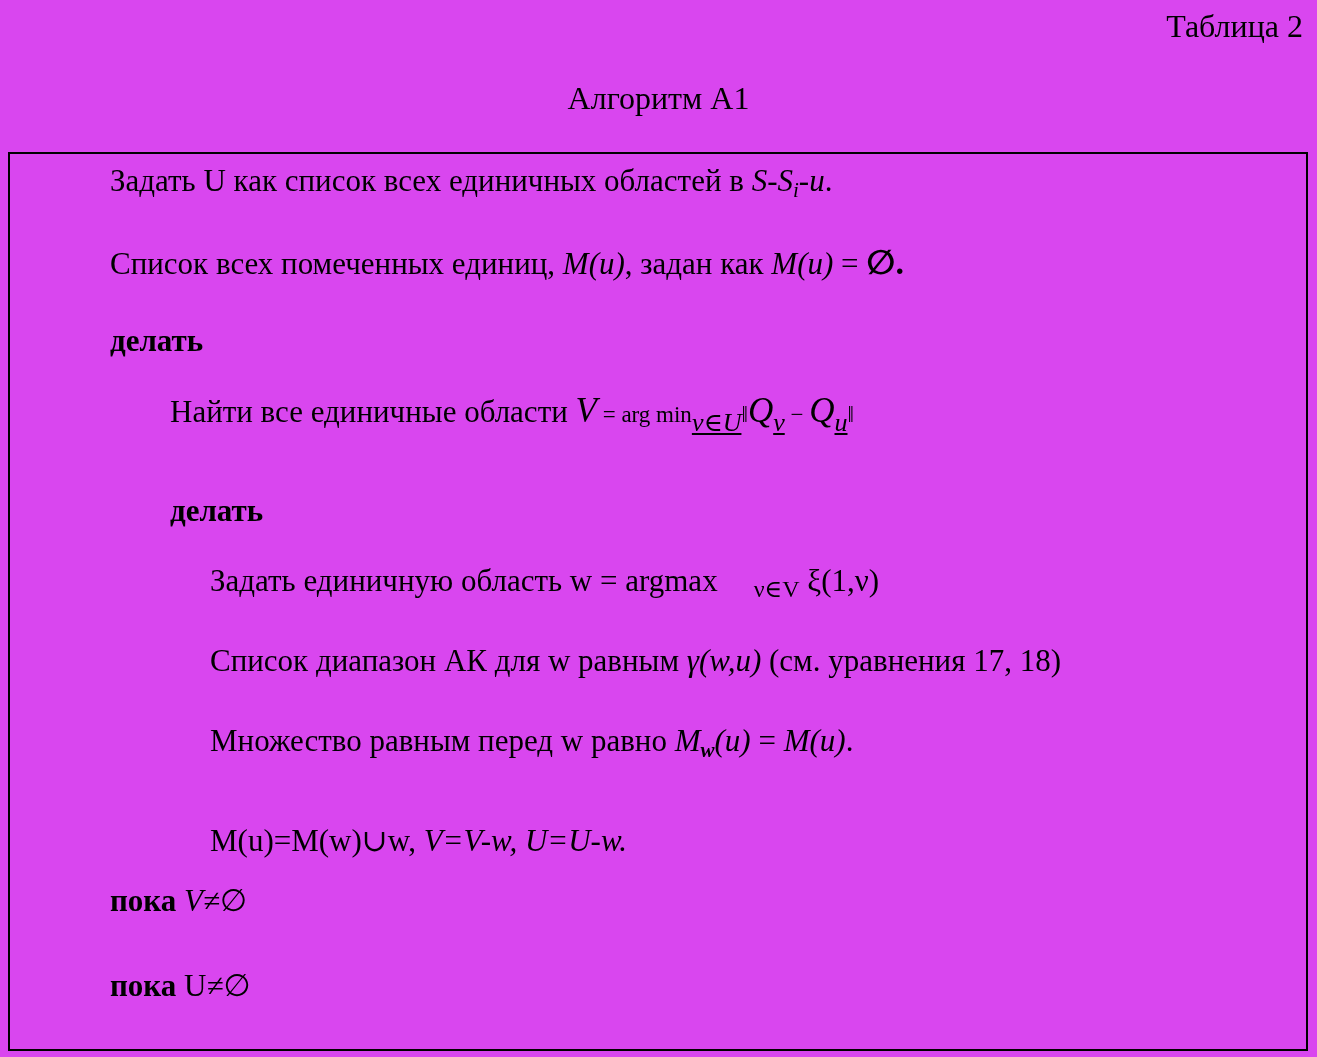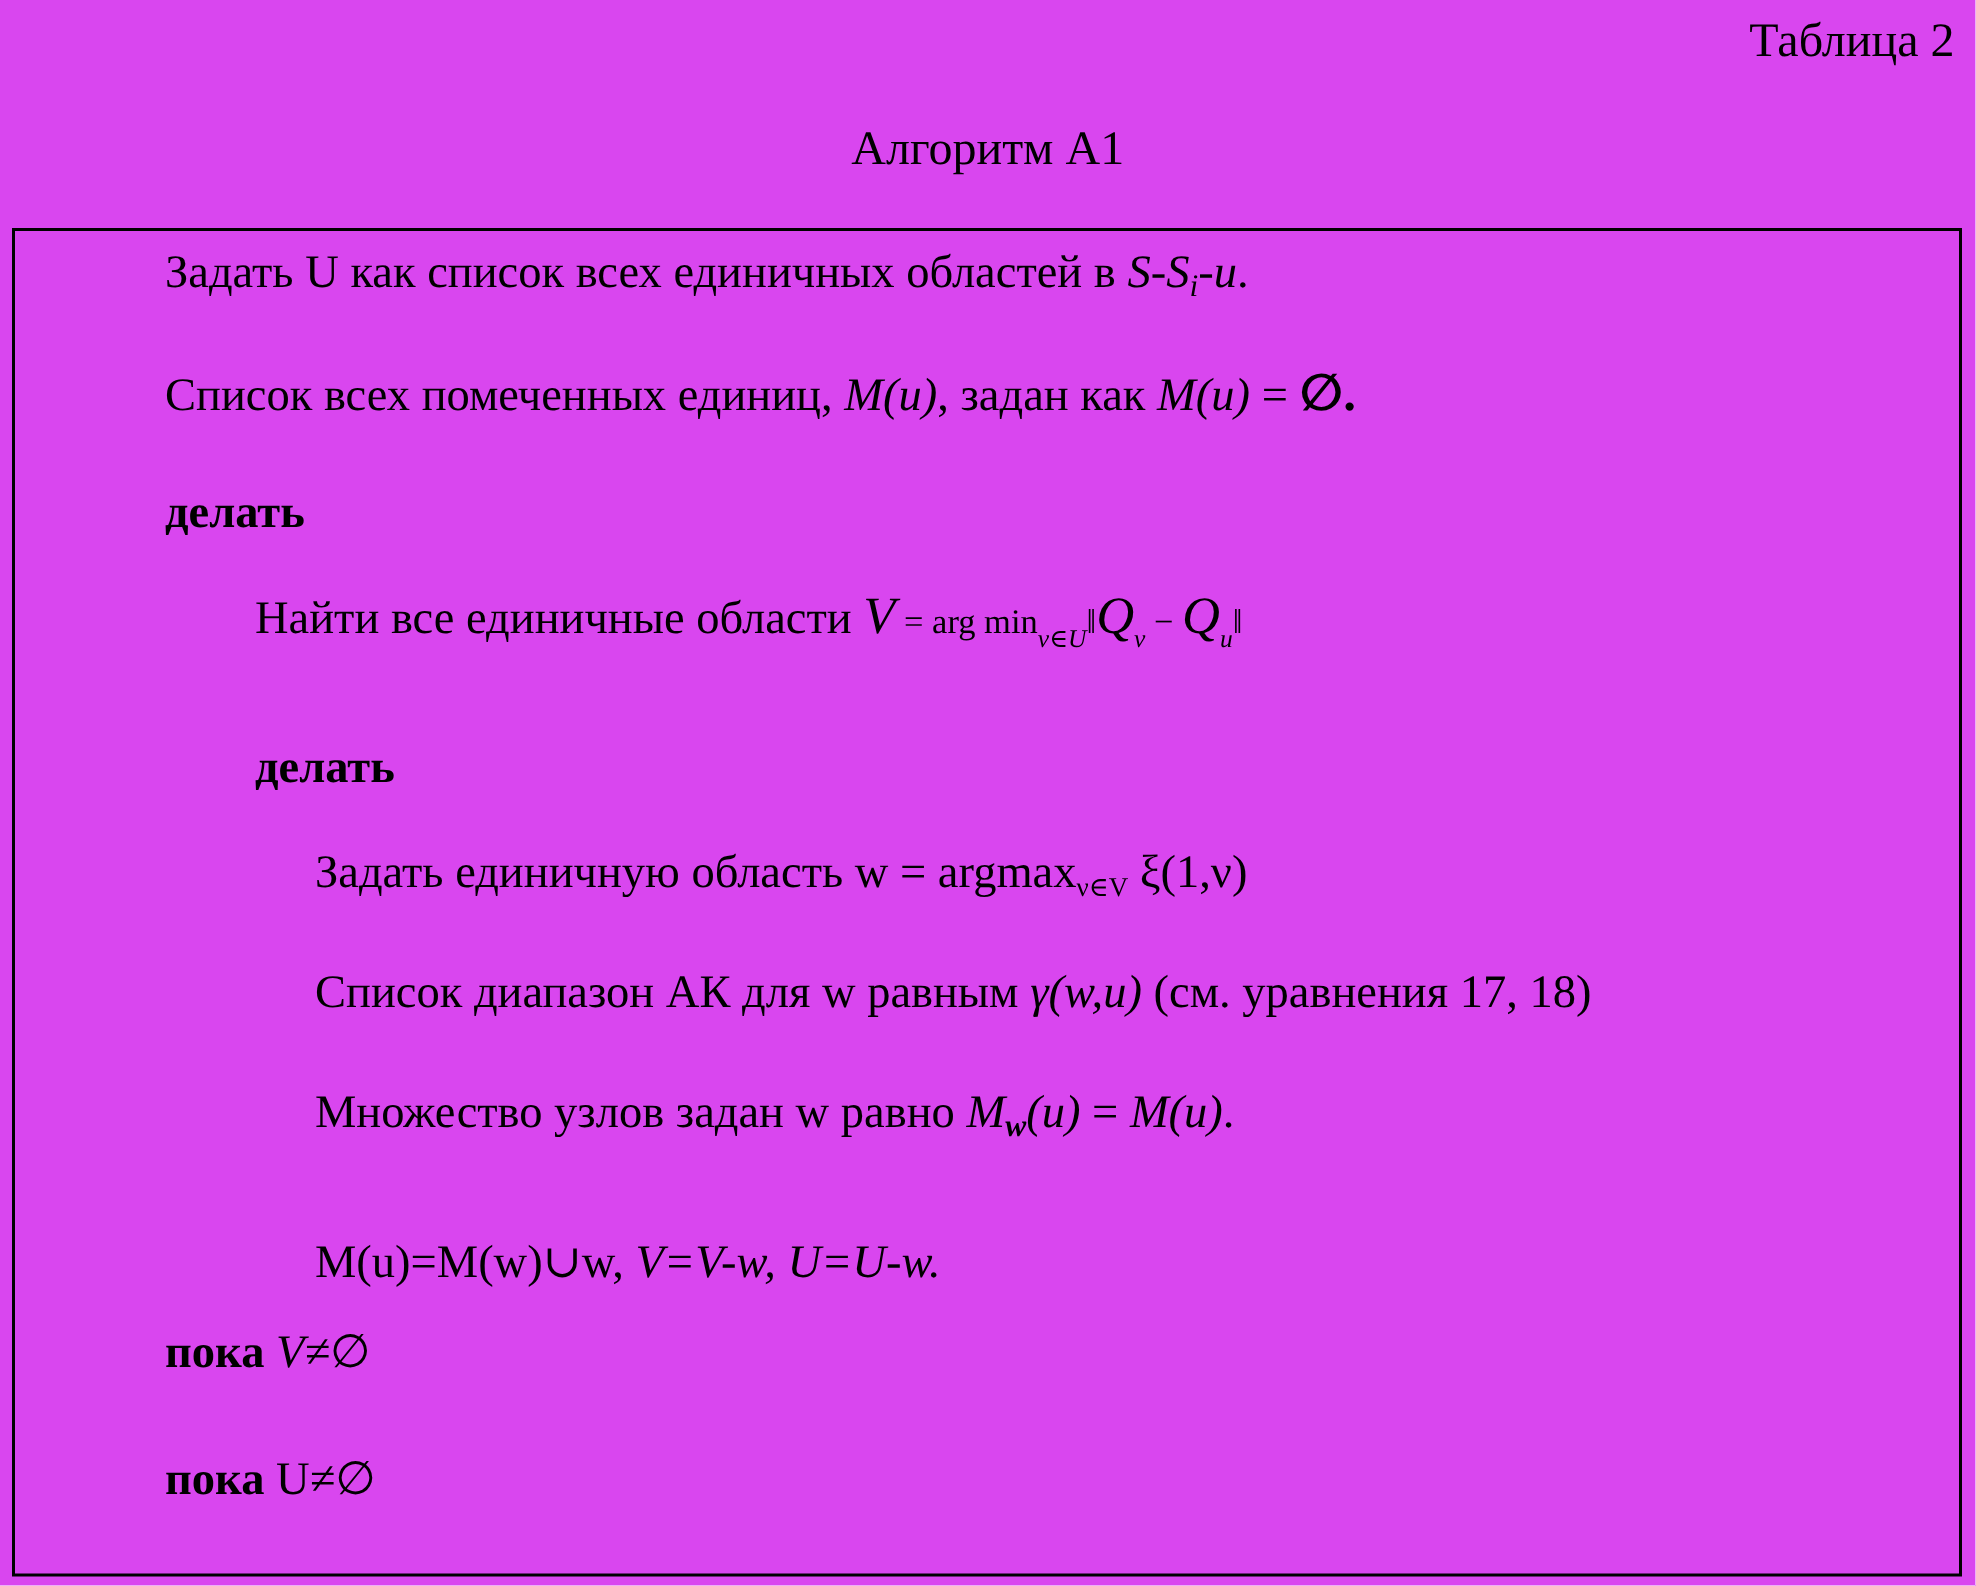--- a/index.html
+++ b/index.html
@@ -54,41 +54,41 @@
   .line:nth-child(6){top:410px}
   .line:nth-child(7){top:490px}
   .line:nth-child(8){top:570px}
   .line:nth-child(9){top:670px}
   .line:nth-child(10){top:730px}
   .line:nth-child(11){top:815px}
   
   .sg-n{}
   .sg-b{font-weight:bold;}
   .sg-i{font-style:italic;}
-  .sg-sub{font-size:18px;vertical-align:-6px;}
+  .sg-sub{font-size:24px;vertical-align:-6px;margin-left:36px;}
   .sg-isub{font-size:21px;font-style:italic;vertical-align:-6px;}
   .sg-bisub{font-size:21px;font-style:italic;font-weight:bold;vertical-align:-6px;}
   .sg-bsym{font-weight:bold;font-size:34px;font-family:"Liberation Serif","DejaVu Sans",serif;}
   .sg-f{font-size:23px;}
   .sg-fi{font-size:35px;font-style:italic;}
-  .sg-fsub{font-size:17px;font-style:italic;vertical-align:-9px;}
+  .sg-fsub{font-size:26px;font-style:italic;vertical-align:-9px;text-decoration:underline;}
   .sg-sym{font-family:"Liberation Serif","DejaVu Sans",serif;}
 </style>
 </head>
 <body>
 
 <div class="page">
   <div class="table-caption">Таблица 2</div>
   <div class="algo-title">Алгоритм А1</div>
   <div class="algo-box">
       <div class="line ind0"><span class="sg-n">Задать U как список всех единичных областей в </span><span class="sg-i">S-S</span><span class="sg-isub">i</span><span class="sg-i">-u</span><span class="sg-n">.</span></div>
       <div class="line ind0"><span class="sg-n">Список всех помеченных единиц, </span><span class="sg-i">M(u)</span><span class="sg-n">, задан как </span><span class="sg-i">M(u)</span><span class="sg-n"> = </span><span class="sg-bsym">∅.</span></div>
       <div class="line ind0"><span class="sg-b">делать</span></div>
       <div class="line ind1"><span class="sg-n">Найти все единичные области </span><span class="sg-fi">V</span><span class="sg-f"> = arg min</span><span class="sg-fsub">v∈U</span><span class="sg-f">‖</span><span class="sg-fi">Q</span><span class="sg-fsub">v</span><span class="sg-f"> − </span><span class="sg-fi">Q</span><span class="sg-fsub">u</span><span class="sg-f">‖</span></div>
       <div class="line ind1"><span class="sg-b">делать</span></div>
       <div class="line ind2"><span class="sg-n">Задать единичную область w = argmax</span><span class="sg-sub">ν∈V</span><span class="sg-n"> </span><span class="sg-sym">ξ(1,ν)</span></div>
       <div class="line ind2"><span class="sg-n">Список диапазон АК для w равным </span><span class="sg-i">γ(w,u)</span><span class="sg-n"> (см. уравнения 17, 18)</span></div>
-      <div class="line ind2"><span class="sg-n">Множество узлов задан w равно </span><span class="sg-i">M</span><span class="sg-bisub">w</span><span class="sg-i">(u)</span><span class="sg-n"> = </span><span class="sg-i">M(u)</span><span class="sg-n">.</span></div>
+      <div class="line ind2"><span class="sg-n">Множество равным перед w равно </span><span class="sg-i">M</span><span class="sg-bisub">w</span><span class="sg-i">(u)</span><span class="sg-n"> = </span><span class="sg-i">M(u)</span><span class="sg-n">.</span></div>
       <div class="line ind2"><span class="sg-n">M(u)=M(w)∪w, </span><span class="sg-i">V=V-w, U=U-w.</span></div>
       <div class="line ind0"><span class="sg-b">пока </span><span class="sg-i">V≠∅</span></div>
       <div class="line ind0"><span class="sg-b">пока </span><span class="sg-n">U</span><span class="sg-i">≠∅</span></div>
     </div>
 </div>
 
 </body></html>

